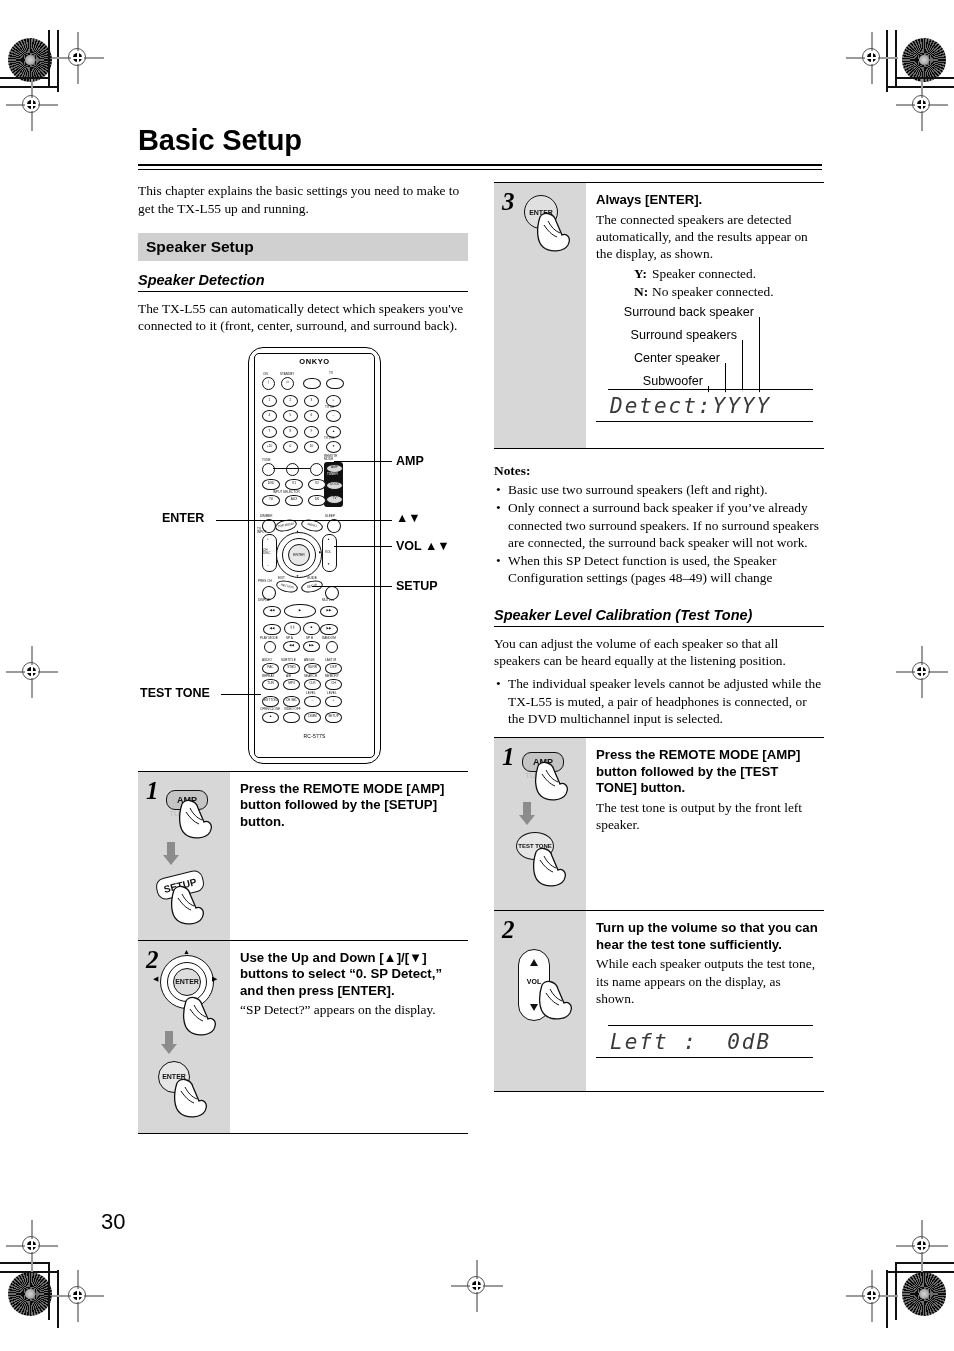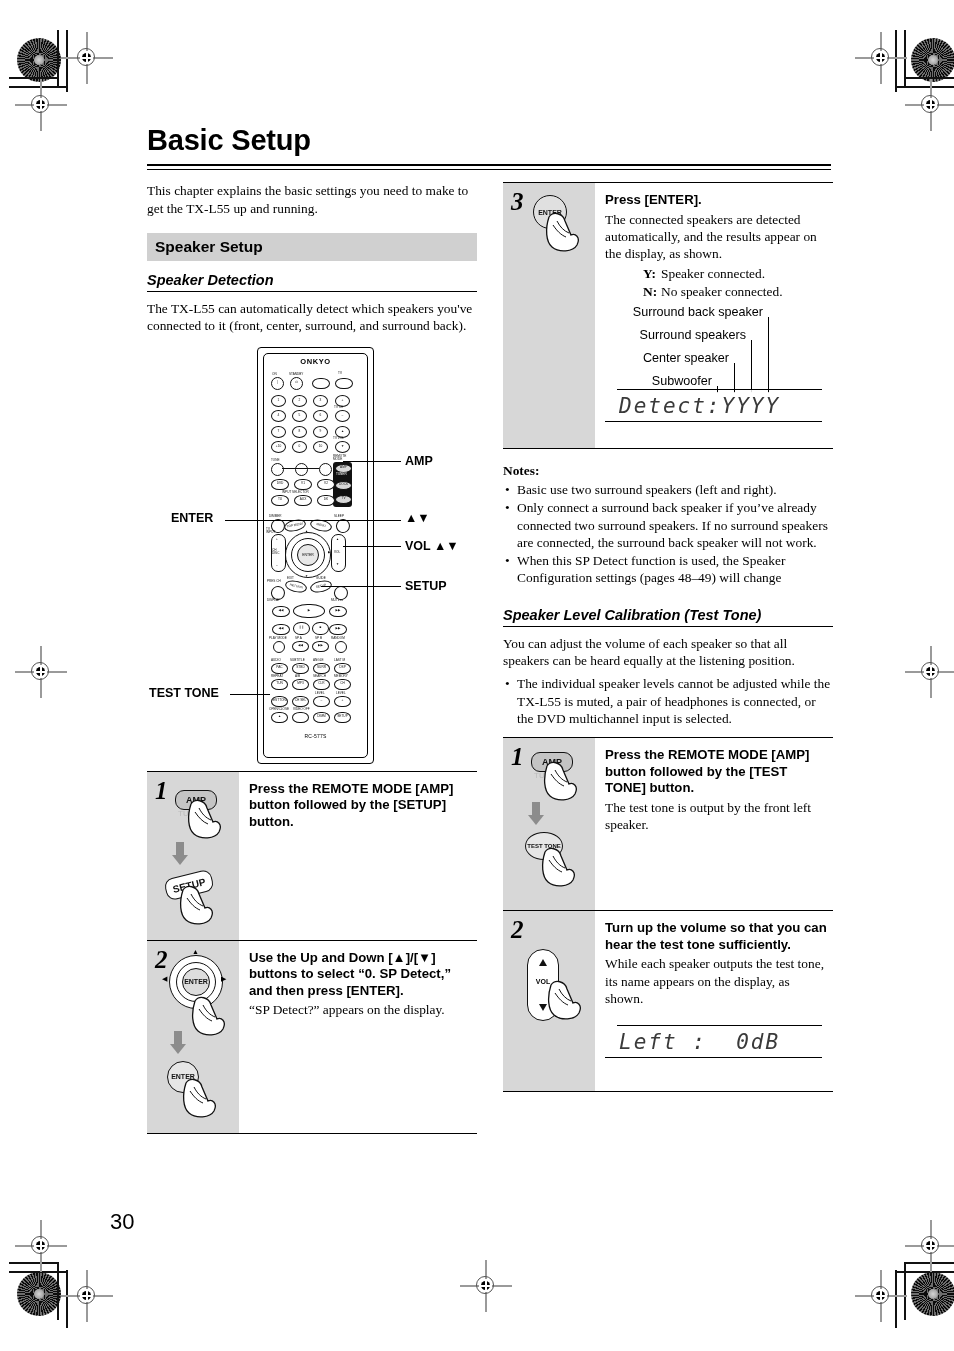--- a/index.html
+++ b/index.html
@@ -58,21 +58,21 @@
     background: radial-gradient(#d5d5d5, #8a8a8a);
   }
 
   .cornerline {
     position: absolute; background: #111;
   }
 
   
   #page {
     position: absolute;
-    left: 9px; top: 0; width: 869px; height: 1351px;
+    left: 0; top: 0; width: 869px; height: 1351px;
   }
 
   
   .title {
     position: absolute;
     left: 138px; top: 124px;
     font-family: "Liberation Sans", sans-serif;
     font-weight: bold;
     font-size: 29px;
     letter-spacing: -0.2px;
@@ -186,22 +186,23 @@
   .remote-wrap {
     position: relative;
     height: 430px;
     margin-top: 4px;
   }
   .remote-body {
     position: absolute;
     left: 110px; top: 6px;
     width: 115px; height: 415px;
     border: 1.6px solid #000;
-    border-radius: 4px;
+    border-radius: 15px;
     background: #fff;
+    padding-left: 16px;
   }
   .remote-inner {
     position: absolute;
     left: 5px; top: 5px; right: 5px; bottom: 5px;
     border: 1px solid #000;
     border-radius: 5px;
   }
   .brand {
     position: absolute;
     left: 0; right: 0; top: 9px;
@@ -734,21 +735,21 @@
         <div class="step-illus">
           <div class="step-num">3</div>
           <div class="ill-btn round" style="left:30px; top:12px; width:32px; height:32px; font-size:7px; background:#e0e0e0;">ENTER</div>
           <svg class="hand" style="left:40px; top:26px;" viewBox="0 0 40 44">
             <path d="M6 8 C10 2, 20 4, 22 12 L28 26 C32 24, 38 28, 34 36 C30 43, 16 44, 9 38 C3 33, 2 20, 6 8 Z" fill="#ffffff" stroke="#111" stroke-width="1.3"></path>
             <path d="M10 16 C14 22, 18 26, 23 28" fill="none" stroke="#111" stroke-width="1"></path>
             <path d="M14 12 C17 18, 21 22, 26 24" fill="none" stroke="#111" stroke-width="1"></path>
           </svg>
         </div>
         <div class="step-text">
-          <p class="step-bold">Press [ENTER].</p>
+          <p class="step-bold">Always [ENTER].</p>
           <p class="step-body">The connected speakers are detected automatically, and the results appear on the display, as shown.</p>
 
           <div style="margin-top:3px; padding-left:38px;">
             <div style="display:flex; font-size:13.4px; line-height:18px;">
               <span style="font-weight:bold; width:18px;">Y:</span>
               <span>Speaker connected.</span>
             </div>
             <div style="display:flex; font-size:13.4px; line-height:18px;">
               <span style="font-weight:bold; width:18px;">N:</span>
               <span>No speaker connected.</span>

